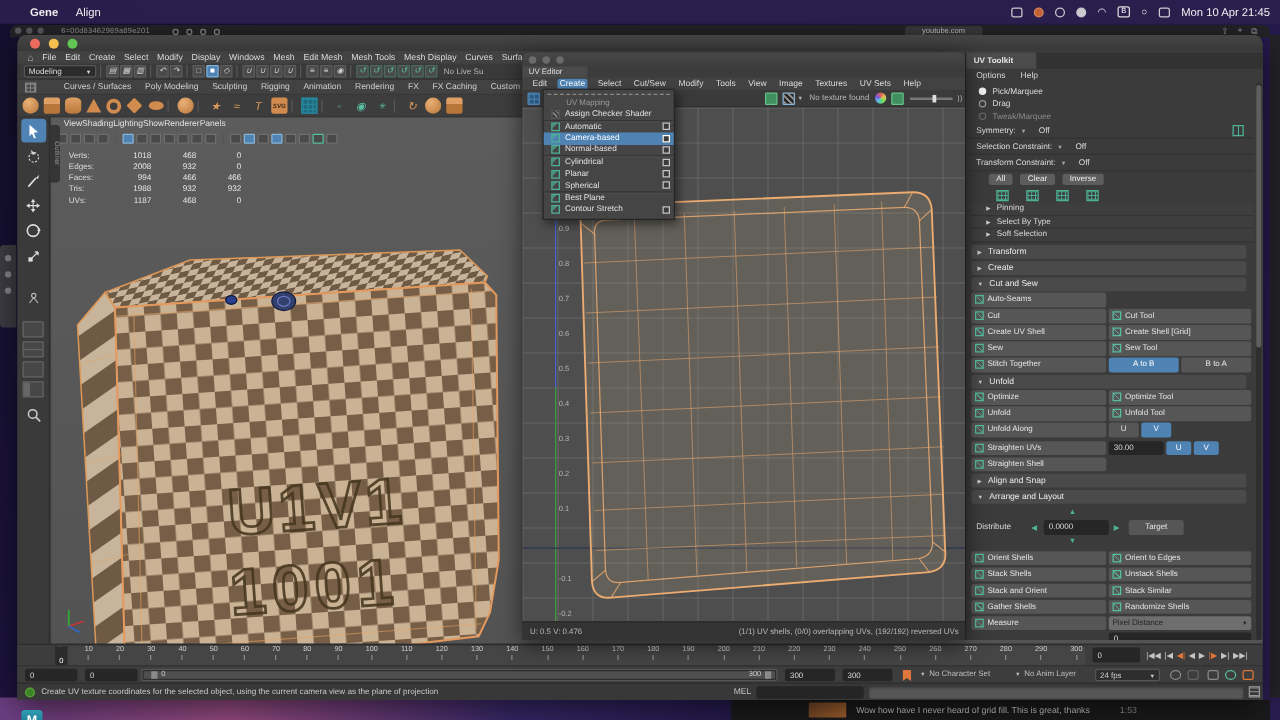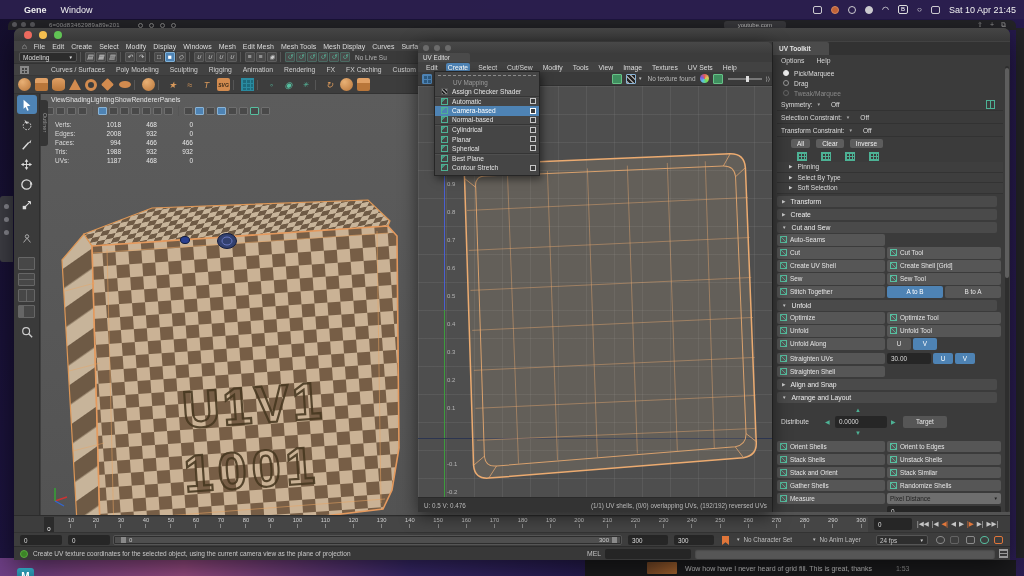--- a/index.html
+++ b/index.html
@@ -246,31 +246,31 @@
   <div class="abs" id="desk-corner"></div>
   <div class="abs" id="left-sliver">
       <i></i>
       <i></i>
       <i></i>
     </div>
 
   <div class="abs" id="menubar">
     <span class="apple"></span>
     <span class="appname menu-item">Gene</span>
-    <span class="menu-item">Window</span>
+    <span class="menu-item">Align</span>
     <span class="right">
       <i class="mi"></i>
       <i class="mi round orange"></i>
       <i class="mi round"></i>
       <i class="mi round fill"></i>
       <span style="font-size:8px;color:#eee">◠</span>
       <span class="badge-pill">B</span>
       <span style="font-size:8px;color:#eee">○</span>
       <i class="mi"></i>
-      <span id="clock">Sat 10 Apr 21:45</span>
+      <span id="clock">Mon 10 Apr 21:45</span>
     </span>
   </div>
 
   <div class="abs" id="browser-top">
     <span class="dots"><span></span><span></span><span></span></span>
     <span class="tabtxt">6=00d83462989a89e201</span>
     <span class="exts">
         <i></i>
         <i></i>
         <i></i>

